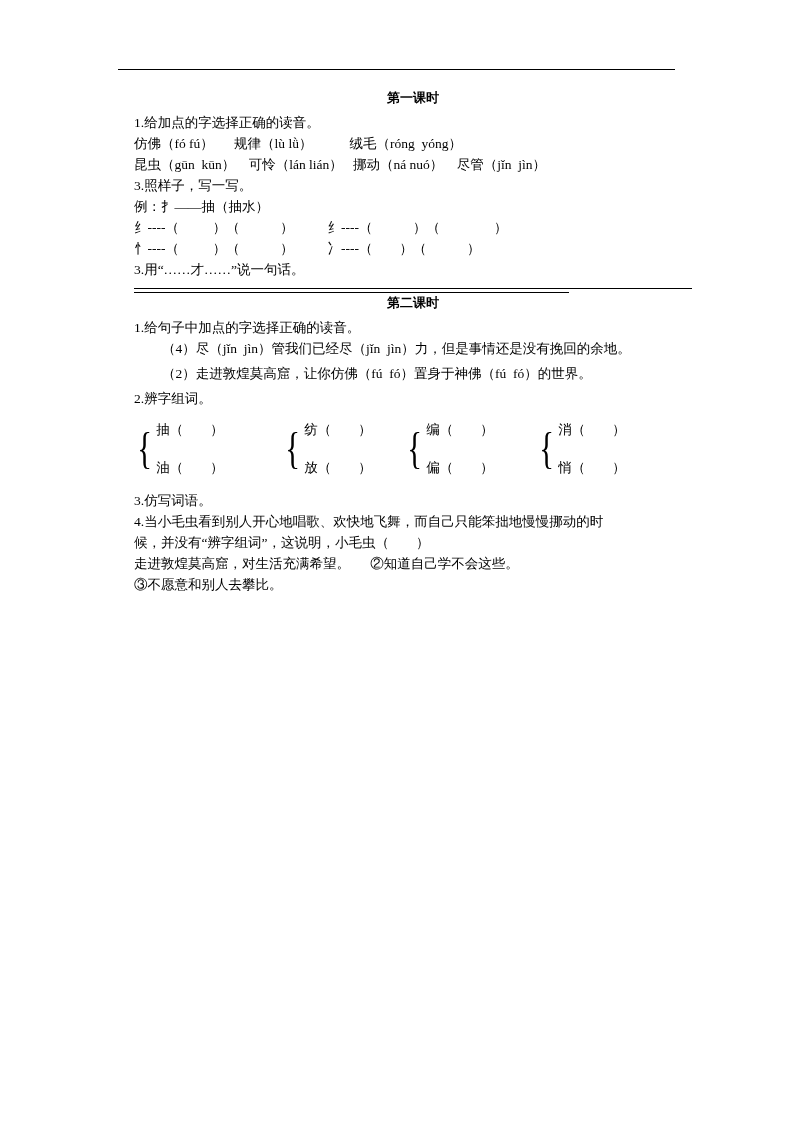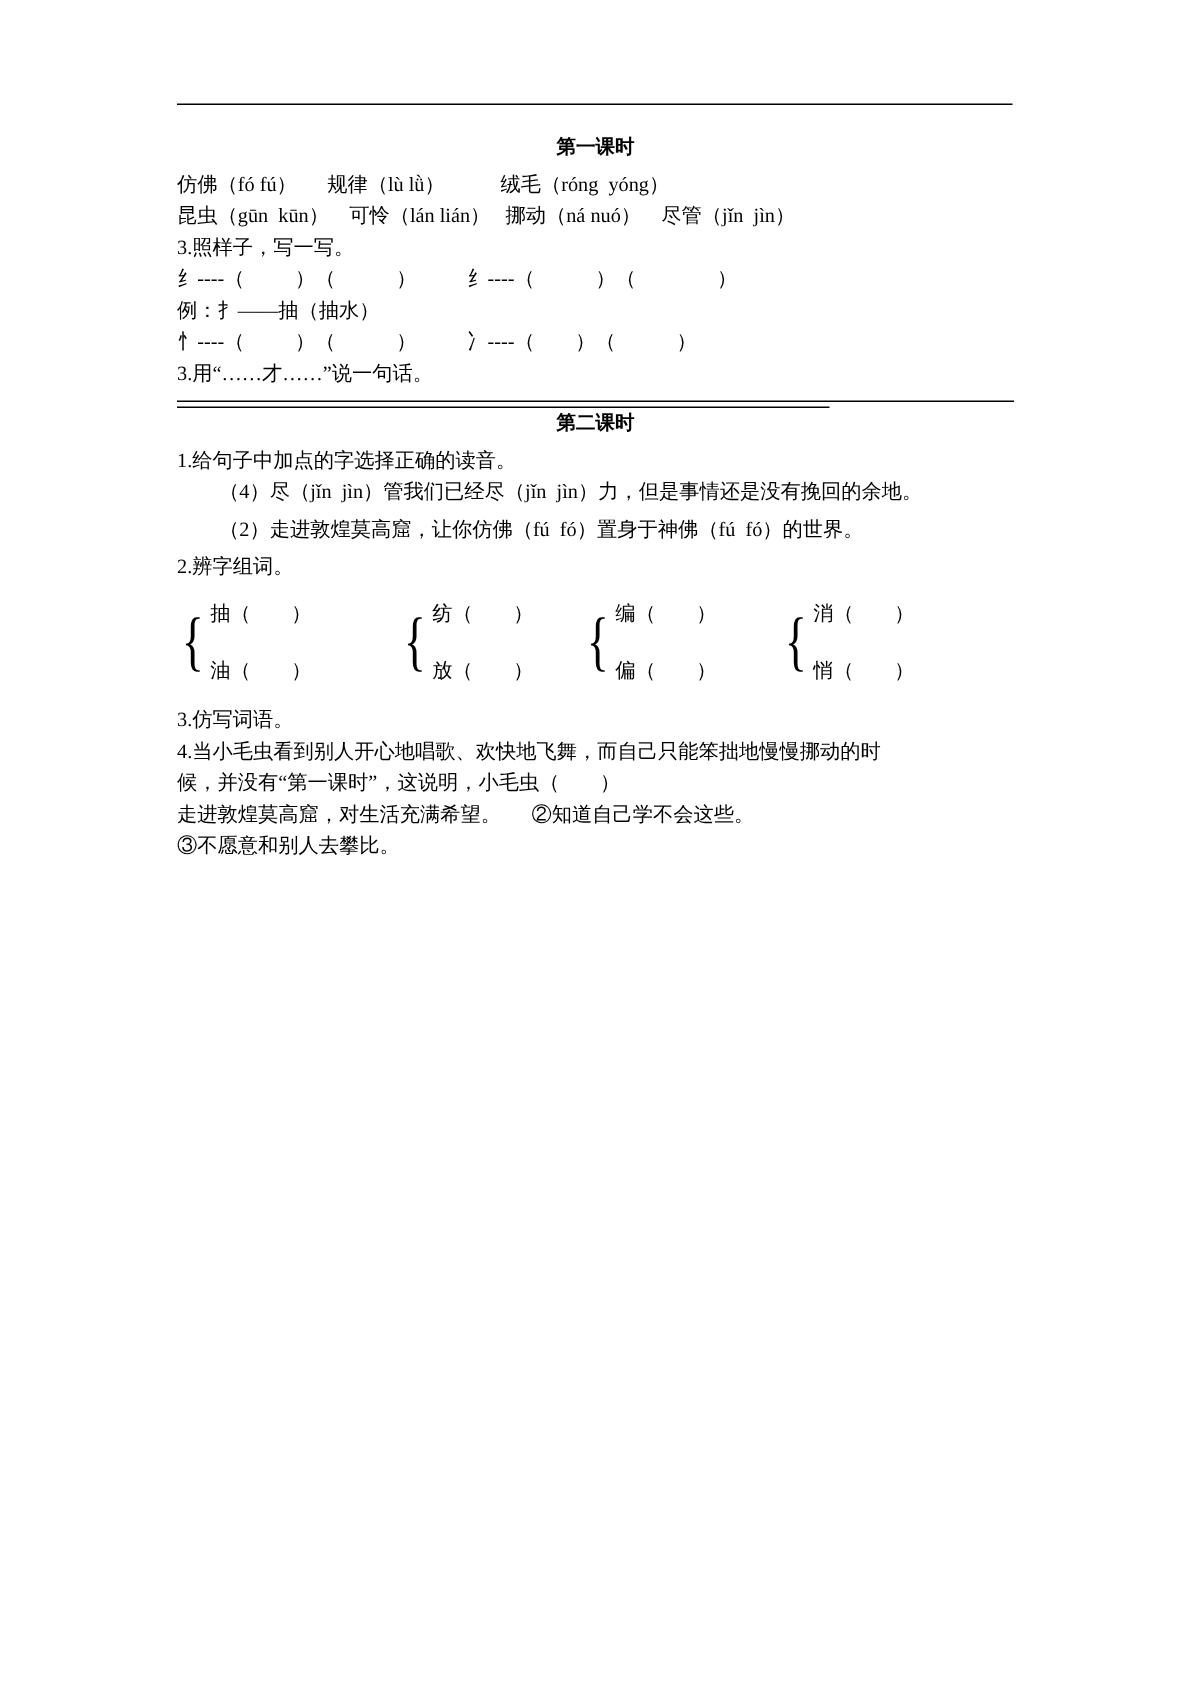--- a/index.html
+++ b/index.html
@@ -25,21 +25,21 @@
   .top-rule {
     position: absolute;
     left: 118px;
     right: 118px;
     top: 69px;
     border-top: 1px solid #000;
     height: 0;
   }
   .content {
     position: absolute;
-    left: 118px;
+    left: 134px;
     top: 88px;
     width: 558px;
   }
   .ctr {
     text-align: center;
     font-weight: bold;
     font-size: 13px;
     line-height: 20px;
     margin: 0 0 4px 0;
   }
@@ -116,26 +116,27 @@
 <body>
 
 <div class="page">
 
   <div class="top-rule"></div>
 
   <div class="content">
 
     <div class="ctr">第一课时</div>
 
+    <p class="line">1.给加点的字选择正确的读音。</p>
     <p class="line">仿佛（fó fú）      规律（lù lǜ）           绒毛（róng  yóng）</p>
     <p class="line">昆虫（gūn  kūn）    可怜（lán lián）   挪动（ná nuó）    尽管（jǐn  jìn）</p>
 
     <p class="line">3.照样子，写一写。</p>
+    <p class="line">例：扌——抽（抽水）</p>
     <p class="line">纟----（          ）（            ）          纟----（            ）（                ）</p>
-    <p class="line">例：扌——抽（抽水）</p>
     <p class="line">忄----（          ）（            ）          冫----（        ）（            ）</p>
 
     <p class="line">3.用“……才……”说一句话。</p>
 
     <div class="gap-sm"></div>
     <hr class="hr-full">
     <hr class="hr-part">
 
     <div class="ctr plain">第二课时</div>
 
@@ -180,18 +181,18 @@
           <span class="bw">悄（        ）</span>
         </span>
       </div>
 
     </div>
 
     <div class="gap-md"></div>
     <p class="line">3.仿写词语。</p>
 
     <p class="line">4.当小毛虫看到别人开心地唱歌、欢快地飞舞，而自己只能笨拙地慢慢挪动的时</p>
-    <p class="line">候，并没有“第一课时”，这说明，小毛虫（        ）</p>
+    <p class="line">候，并没有“辨字组词”，这说明，小毛虫（        ）</p>
     <p class="line">走进敦煌莫高窟，对生活充满希望。      ②知道自己学不会这些。</p>
     <p class="line">③不愿意和别人去攀比。</p>
 
   </div>
 </div>
 
 </body></html>

